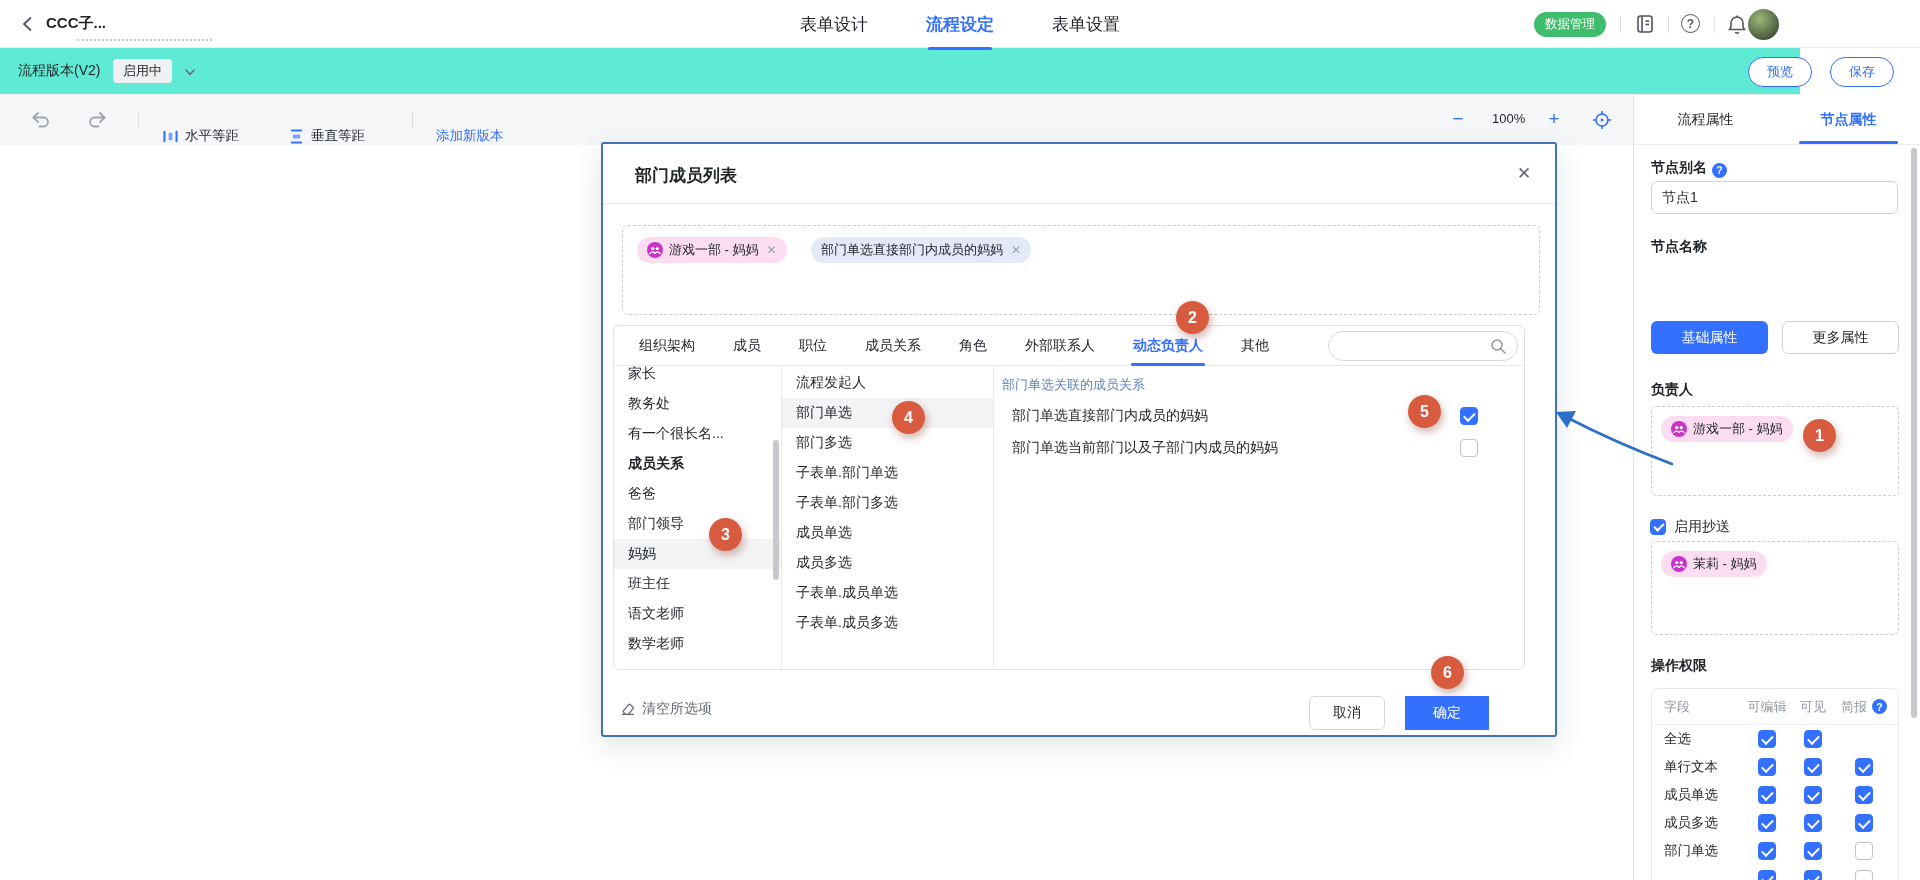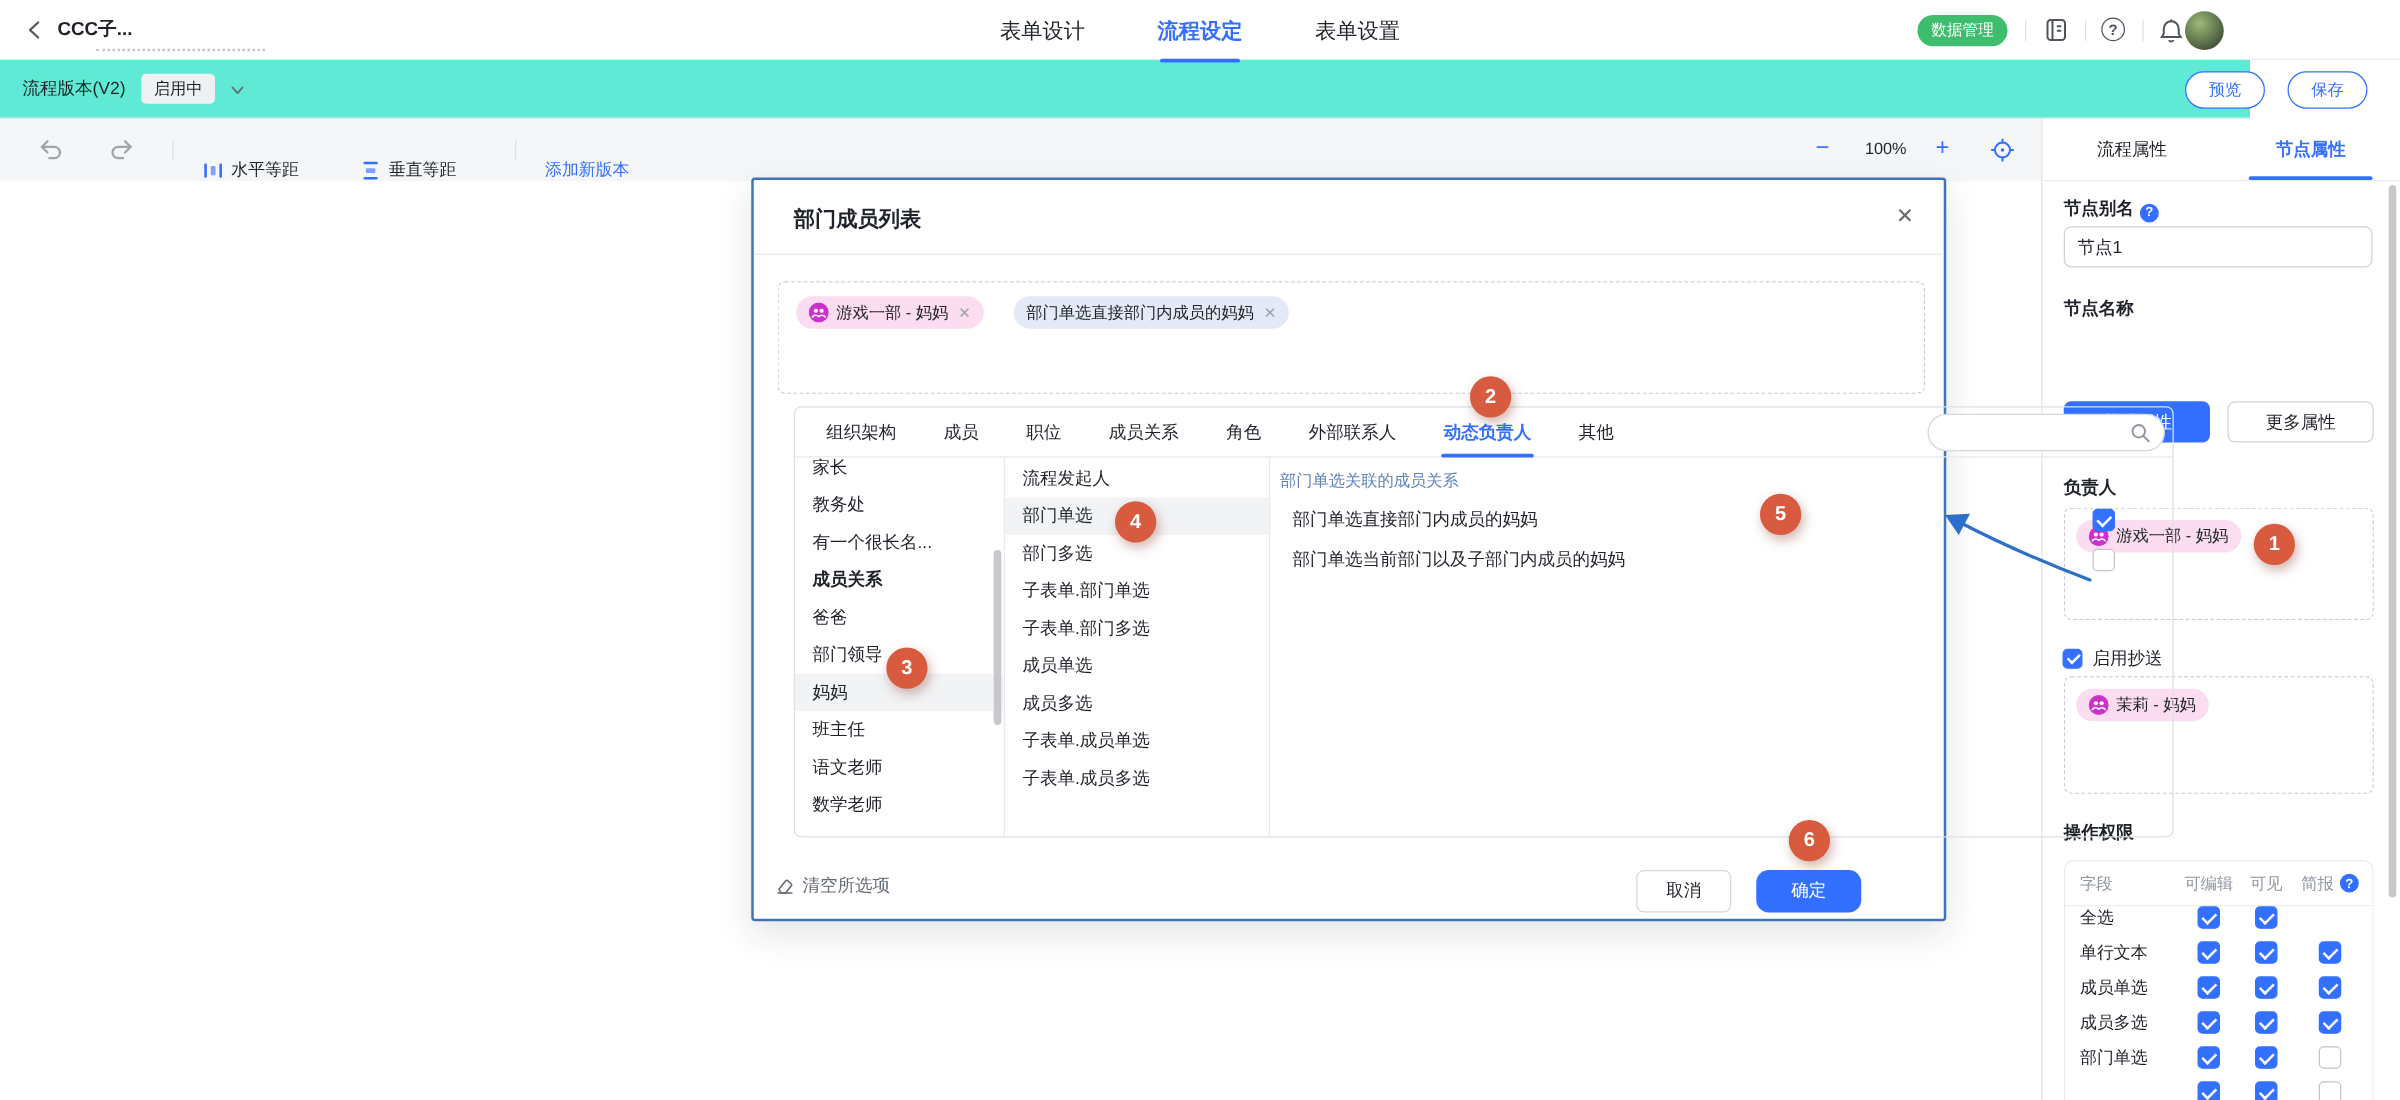--- a/index.html
+++ b/index.html
@@ -62,21 +62,21 @@
     display:flex;align-items:center;justify-content:center;cursor:pointer}
   .pbtn.primary{background:#3370ff;color:#fff}
   .pbtn.ghost{background:#fff;border:1px solid #d0d3d6;color:#1f2329}
   .dashedbox{position:absolute;left:17px;width:248px;border:1px dashed #c8ccd2;border-radius:6px;background:#fff}
   .tag{display:inline-flex;align-items:center;gap:6px;height:26px;padding:0 10px;border-radius:13px;font-size:13px;color:#1f2329}
   .tag.pink{background:#fbdcf1}
   .tag.lav{background:#e4e9f8}
   .tag .x{color:#9aa0a6;font-size:12px;margin-left:2px;cursor:pointer}
   .permtable{position:absolute;left:17px;top:593px;width:248px;height:220px;border:1px solid #e8e9eb;border-radius:8px 8px 0 0;border-bottom:none}
   .permhead{display:flex;align-items:center;height:36px;border-bottom:1px solid #ebedf0;color:#8f959e;font-size:13px}
-  .permrow{display:flex;align-items:flex-start;height:28px;font-size:13.5px;color:#1f2329}
+  .permrow{display:flex;align-items:center;height:28px;font-size:13.5px;color:#1f2329}
   .pc1{width:92px;padding-left:12px}
   .pc2{width:46px;display:flex;justify-content:center}
   .pc3{width:46px;display:flex;justify-content:center}
   .pc4{width:56px;display:flex;justify-content:center;align-items:center}
   .scrollthumb{position:absolute;background:#c6c8cb;border-radius:3px}
 
   
   .cb{position:relative;border-radius:4px;border:1.5px solid #c0c4cc;background:#fff;flex:none}
   .cb18{width:18px;height:18px}
   .cb16{width:16px;height:16px}
@@ -87,41 +87,41 @@
     border:solid #fff;border-width:0 2px 2px 0;transform:rotate(45deg)}
 
   
   .modal{position:absolute;left:601px;top:142px;width:956px;height:595px;background:#fff;
     border:2px solid #3f74b8;border-radius:3px;box-shadow:0 10px 28px rgba(31,35,41,.12);z-index:6}
   .m-header{position:absolute;left:0;top:0;width:100%;height:60px;border-bottom:1px solid #e8e9eb}
   .m-title{position:absolute;left:32px;top:20px;font-size:17px;font-weight:600}
   .m-close{position:absolute;right:20px;top:18px;width:22px;height:22px;color:#646a73;font-size:17px;
     display:flex;align-items:center;justify-content:center;cursor:pointer}
   .m-tagbox{position:absolute;left:19px;top:81px;width:918px;height:90px;border:1px dashed #c8ccd2;border-radius:6px}
-  .m-listbox{position:absolute;left:32px;top:181px;width:1104px;height:345px;border:1px solid #dee0e3;border-radius:6px;overflow:hidden}
+  .m-listbox{position:absolute;left:10px;top:181px;width:912px;height:345px;border:1px solid #dee0e3;border-radius:6px;overflow:hidden}
   .m-tabs{position:relative;height:40px;display:flex;align-items:center;gap:38px;padding-left:25px;border-bottom:1px solid #e8e9eb}
   .mtab{font-size:14px;color:#1f2329;position:relative;white-space:nowrap;cursor:pointer}
   .mtab.active{color:#3370ff;font-weight:700}
   .mtab.active::after{content:"";position:absolute;left:-2px;right:-2px;bottom:-11px;height:3px;background:#3370ff;border-radius:2px}
   .m-search{position:absolute;right:6px;top:5px;width:190px;height:30px;border:1px solid #d5d8dc;border-radius:15px;background:#fff}
   .m-search input{position:absolute;left:12px;top:4px;width:145px;height:20px;border:none;outline:none;font-size:13px;font-family:inherit}
   .m-cols{position:absolute;left:0;top:40px;right:0;bottom:0;display:flex}
   .col-l{width:168px;border-right:1px solid #e8e9eb;overflow:hidden;position:relative}
   .col-m{width:212px;border-right:1px solid #e8e9eb;padding-top:2px}
   .col-r{flex:1;position:relative;padding-top:6px}
   .row{height:30px;display:flex;align-items:center;padding:0 14px;font-size:14px;color:#1f2329;cursor:pointer;white-space:nowrap}
   .row.sel{background:#f2f3f5}
   .row.hdr{font-weight:700;cursor:default}
   .grouphdr{padding:4px 0 6px 8px;font-size:13px;color:#5e83ba}
   .ritem{height:32px;display:flex;align-items:center;padding-left:18px;font-size:14px}
   .ritem .cb{margin-left:auto;margin-right:46px;cursor:pointer}
   .m-footer-left{position:absolute;left:17px;top:556px;display:flex;align-items:center;gap:6px;color:#646a73;font-size:14px;cursor:pointer}
   .btn-cancel{position:absolute;left:706px;top:552px;width:76px;height:34px;border:1px solid #d5d8dc;border-radius:6px;
     background:#fff;font-size:14px;display:flex;align-items:center;justify-content:center;cursor:pointer}
-  .btn-ok{position:absolute;left:802px;top:552px;width:84px;height:34px;border-radius:10px;background:#3370ff;color:#fff;
+  .btn-ok{position:absolute;left:802px;top:552px;width:84px;height:34px;border-radius:0;background:#3370ff;color:#fff;
     font-size:14px;display:flex;align-items:center;justify-content:center;cursor:pointer}
 
   
   .nbadge{position:absolute;width:33px;height:33px;border-radius:50%;background:#d85b40;color:#fff;
     font-size:16px;font-weight:700;display:flex;align-items:center;justify-content:center;
     box-shadow:2px 4px 9px rgba(120,40,20,.35);z-index:9}
   .arrow-svg{position:absolute;left:1550px;top:400px;z-index:8;pointer-events:none}
 
   .mag-icon{position:absolute;right:10px;top:6px;width:17px;height:17px;color:#8f959e}
 </style>

